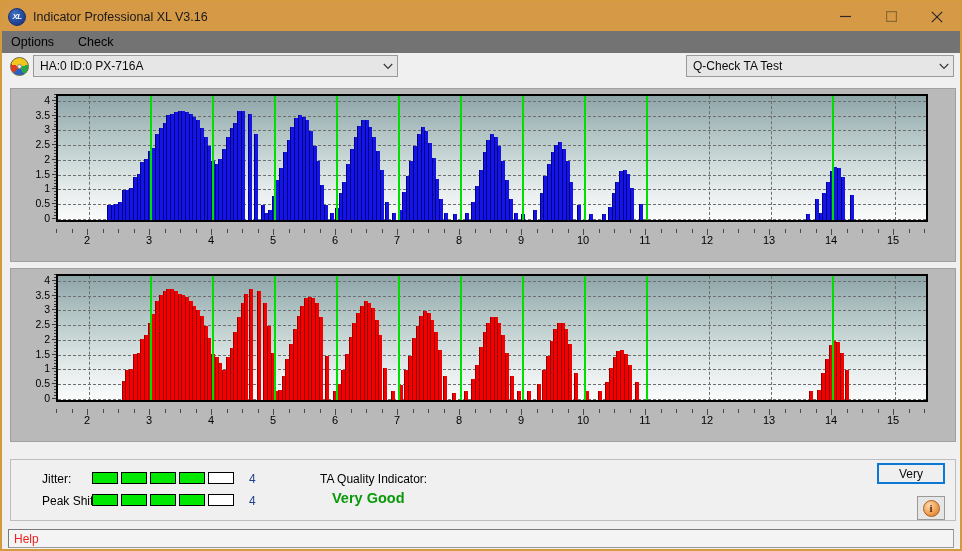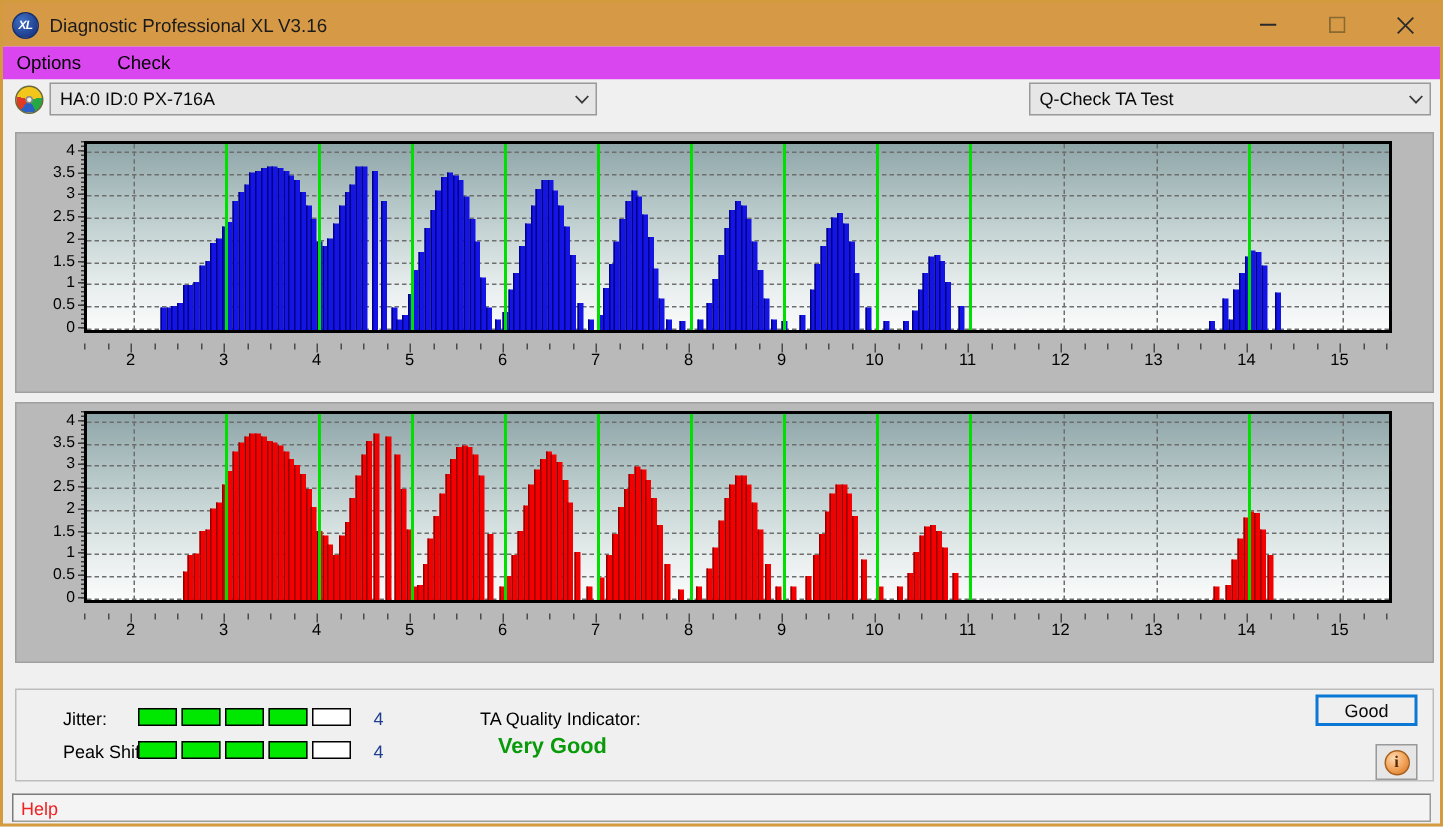--- a/index.html
+++ b/index.html
@@ -68,21 +68,21 @@
     color: #2a2a2a;
   }
   .win-btn svg { display: block; }
 
   
   .menubar {
     position: absolute;
     left: 0; top: 29px;
     width: 958px;
     height: 22px;
-    background: #d946ef;
+    background: #737373;
     display: flex;
     align-items: center;
     padding-left: 7px;
     box-sizing: border-box;
   }
   .menu-item {
     font-size: 12.5px;
     color: #000000;
     padding: 2px 8px 2px 2px;
     margin-right: 14px;
@@ -373,21 +373,21 @@
     padding-left: 5px;
   }
 </style>
 </head>
 <body>
 
 <div id="app">
 
   <div class="titlebar">
     <div class="title-icon">XL</div>
-    <div class="title-text">Diagnostic Professional XL V3.16</div>
+    <div class="title-text">Indicator Professional XL V3.16</div>
     <div class="win-buttons">
       <div class="win-btn">
         <svg width="11" height="11" viewBox="0 0 11 11">
             <line x1="0" y1="5.5" x2="11" y2="5.5" stroke="#2a2a2a" stroke-width="1.2"></line>
           </svg>
       </div>
       <div class="win-btn">
         <svg width="11" height="11" viewBox="0 0 11 11">
             <rect x="0.6" y="0.6" width="9.8" height="9.8" fill="none" stroke="#8a6a30" stroke-width="1.2"></rect>
           </svg>
@@ -1058,21 +1058,21 @@
       <div class="meter-cell on"></div>
       <div class="meter-cell on"></div>
       <div class="meter-cell on"></div>
       <div class="meter-cell"></div>
     </div>
   <div class="meter-value" id="peakshift-value">4</div>
 
   <div id="ta-quality-label">TA Quality Indicator:</div>
   <div id="ta-quality-value">Very Good</div>
 
-  <div id="start-button">Good</div>
+  <div id="start-button">Very</div>
   <div id="info-button">
     <div class="info-glyph">i</div>
   </div>
 
   <div class="statusbar">
     <div class="status-text">Help</div>
   </div>
 
 </div>
 

